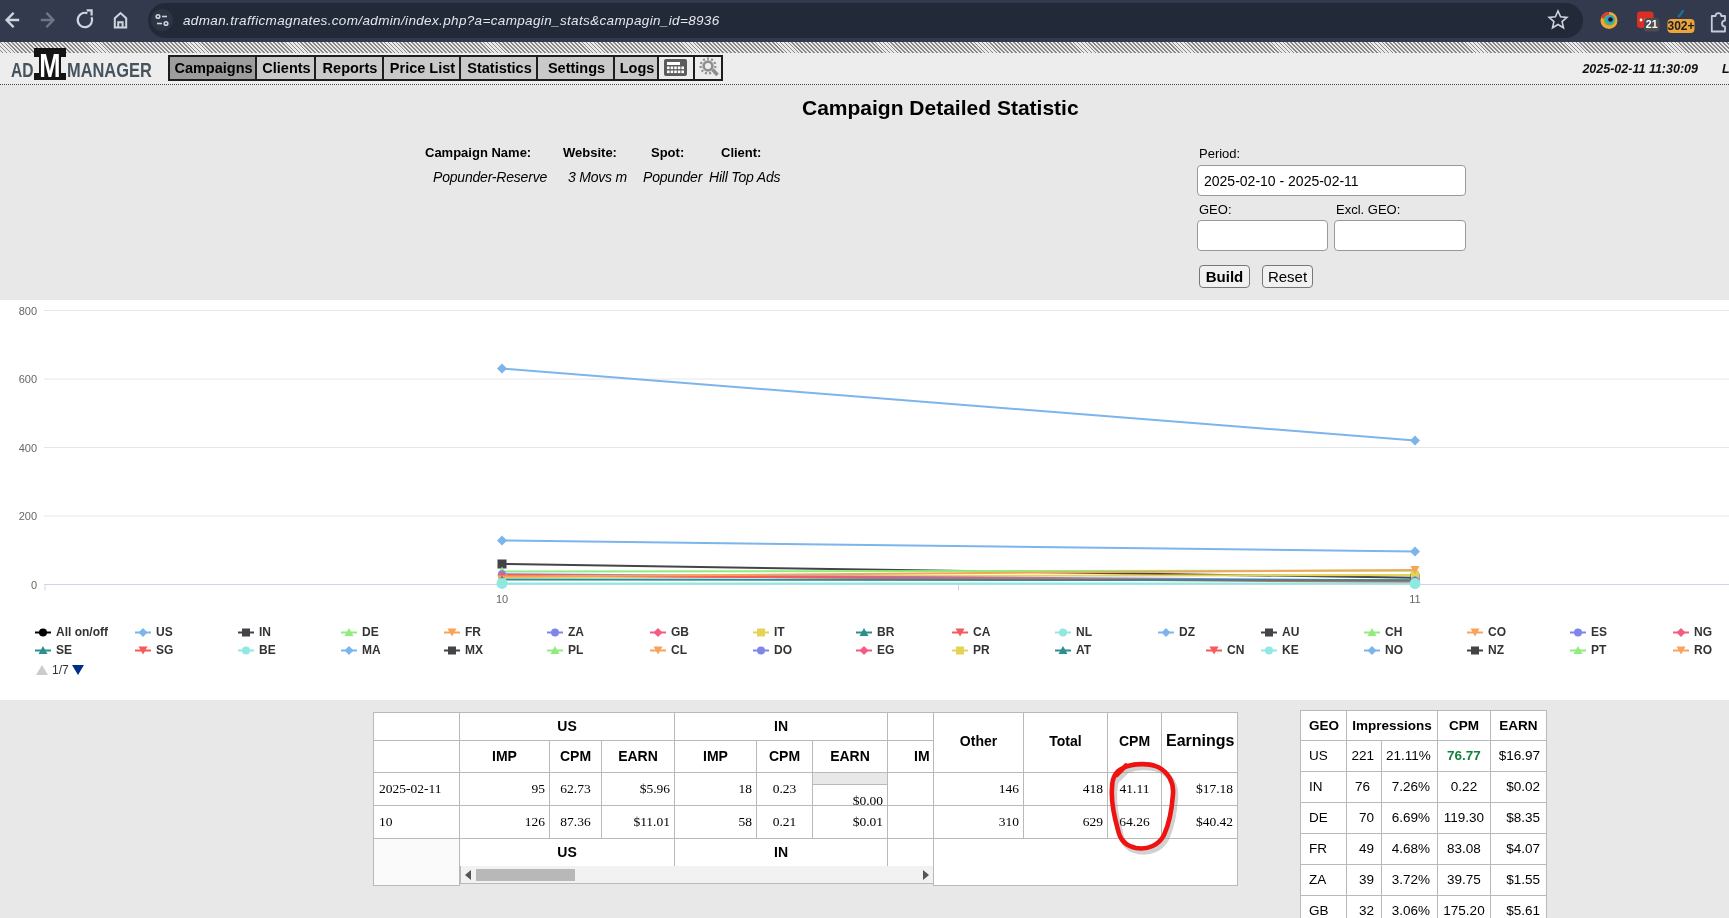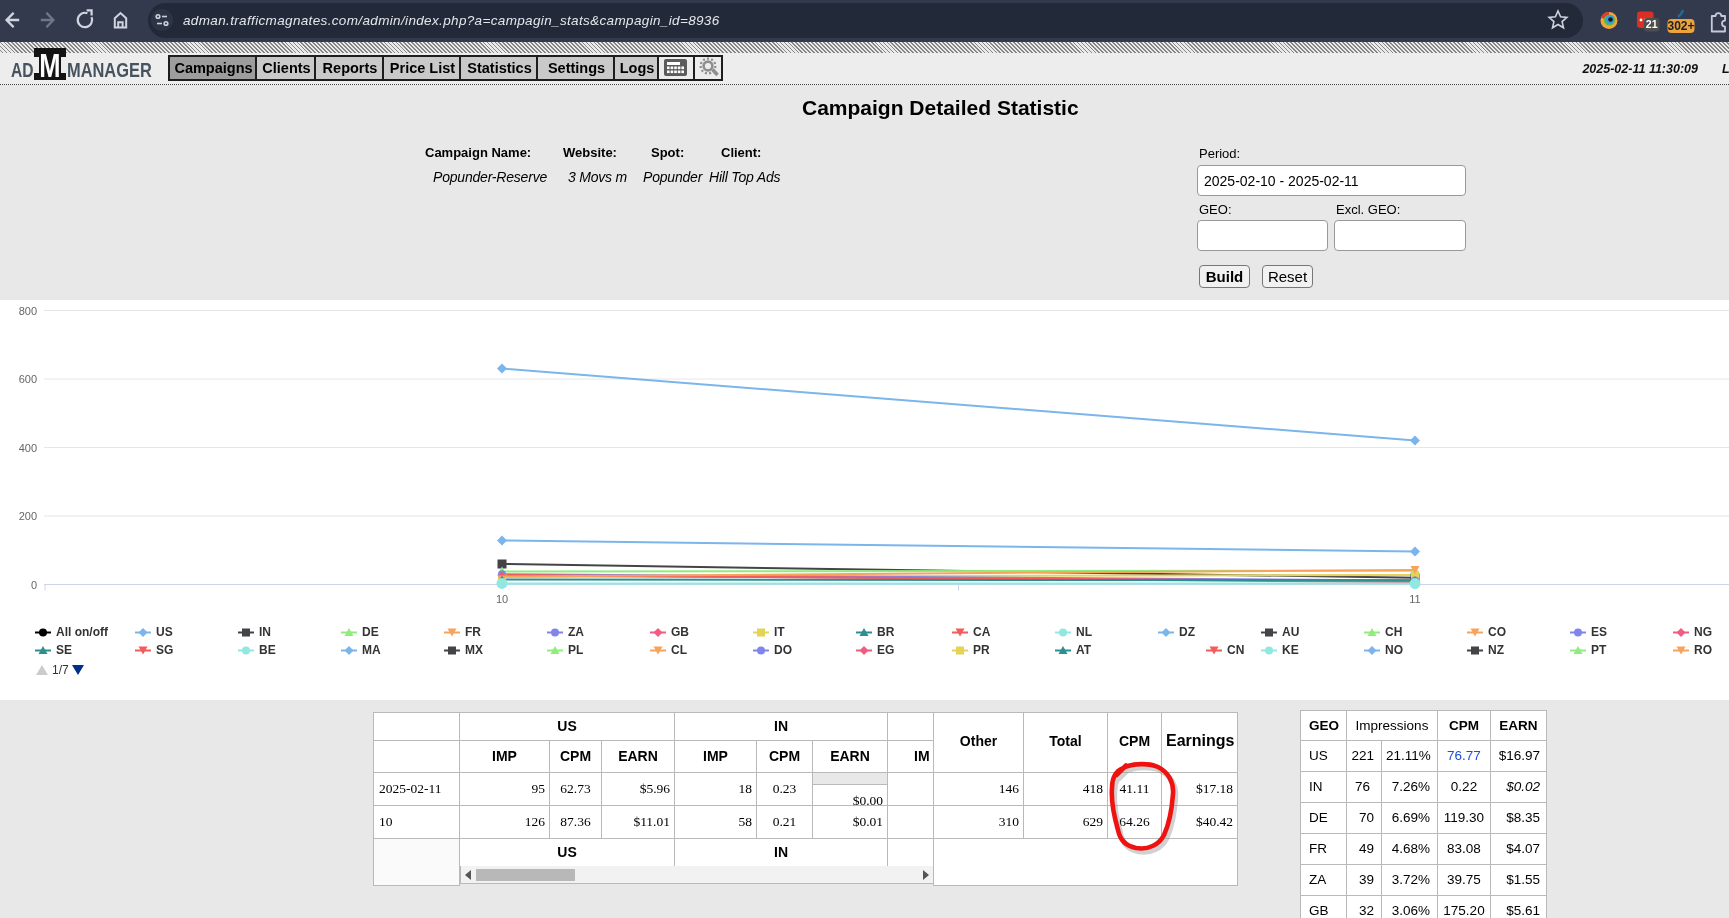--- a/index.html
+++ b/index.html
@@ -399,33 +399,33 @@
     <svg style="position:absolute;left:463px;top:869px" width="10" height="12">
       <path d="M8 1 L2 6 L8 11 z" fill="#555"></path>
     </svg>
     <svg style="position:absolute;left:921px;top:869px" width="10" height="12">
       <path d="M2 1 L8 6 L2 11 z" fill="#555"></path>
     </svg>
   </div>
 
 <div id="rtab">
     <div style="position:absolute;box-sizing:border-box;left:1300px;top:710px;width:47px;height:31px;border:1px solid #b9b9b9;background:#fff;font-size:14px;color:#000;padding:0 4px;line-height:29px;white-space:nowrap;overflow:hidden;text-align:left;font-weight:bold;font-size:13.5px;padding-left:8px;">GEO</div>
-    <div style="position:absolute;box-sizing:border-box;left:1346px;top:710px;width:92px;height:31px;border:1px solid #b9b9b9;background:#fff;font-size:14px;color:#000;padding:0 4px;line-height:29px;white-space:nowrap;overflow:hidden;text-align:center;font-weight:normal;font-size:13.5px;">Impressions</div>
+    <div style="position:absolute;box-sizing:border-box;left:1346px;top:710px;width:92px;height:31px;border:1px solid #b9b9b9;background:#fff;font-size:14px;color:#000;padding:0 4px;line-height:29px;white-space:nowrap;overflow:hidden;text-align:center;font-weight:bold;font-size:13.5px;">Impressions</div>
     <div style="position:absolute;box-sizing:border-box;left:1437px;top:710px;width:54px;height:31px;border:1px solid #b9b9b9;background:#fff;font-size:14px;color:#000;padding:0 4px;line-height:29px;white-space:nowrap;overflow:hidden;text-align:center;font-weight:bold;font-size:13.5px;">CPM</div>
     <div style="position:absolute;box-sizing:border-box;left:1490px;top:710px;width:57px;height:31px;border:1px solid #b9b9b9;background:#fff;font-size:14px;color:#000;padding:0 4px;line-height:29px;white-space:nowrap;overflow:hidden;text-align:center;font-weight:bold;font-size:13.5px;">EARN</div>
     <div style="position:absolute;box-sizing:border-box;left:1300px;top:740px;width:47px;height:32px;border:1px solid #b9b9b9;background:#fff;font-size:14px;color:#000;padding:0 4px;line-height:30px;white-space:nowrap;overflow:hidden;text-align:left;font-size:13.5px;padding-left:8px;">US</div>
     <div style="position:absolute;box-sizing:border-box;left:1346px;top:740px;width:36px;height:32px;border:1px solid #b9b9b9;background:#fff;font-size:14px;color:#000;padding:0 4px;line-height:30px;white-space:nowrap;overflow:hidden;text-align:right;font-size:13.5px;padding-right:7px;">221</div>
     <div style="position:absolute;box-sizing:border-box;left:1381px;top:740px;width:57px;height:32px;border:1px solid #b9b9b9;background:#fff;font-size:14px;color:#000;padding:0 4px;line-height:30px;white-space:nowrap;overflow:hidden;text-align:right;font-size:13.5px;padding-right:7px;">21.11%</div>
-    <div style="position:absolute;box-sizing:border-box;left:1437px;top:740px;width:54px;height:32px;border:1px solid #b9b9b9;background:#fff;font-size:14px;color:#1d4ed8;padding:0 4px;line-height:30px;white-space:nowrap;overflow:hidden;text-align:center;font-size:13.5px;">76.77</div>
+    <div style="position:absolute;box-sizing:border-box;left:1437px;top:740px;width:54px;height:32px;border:1px solid #b9b9b9;background:#fff;font-size:14px;color:#15803d;padding:0 4px;line-height:30px;white-space:nowrap;overflow:hidden;text-align:center;font-size:13.5px;font-weight:bold;">76.77</div>
     <div style="position:absolute;box-sizing:border-box;left:1490px;top:740px;width:57px;height:32px;border:1px solid #b9b9b9;background:#fff;font-size:14px;color:#000;padding:0 4px;line-height:30px;white-space:nowrap;overflow:hidden;text-align:right;font-size:13.5px;padding-right:6px;">$16.97</div>
     <div style="position:absolute;box-sizing:border-box;left:1300px;top:771px;width:47px;height:32px;border:1px solid #b9b9b9;background:#fff;font-size:14px;color:#000;padding:0 4px;line-height:30px;white-space:nowrap;overflow:hidden;text-align:left;font-size:13.5px;padding-left:8px;">IN</div>
     <div style="position:absolute;box-sizing:border-box;left:1346px;top:771px;width:36px;height:32px;border:1px solid #b9b9b9;background:#fff;font-size:14px;color:#000;padding:0 4px;line-height:30px;white-space:nowrap;overflow:hidden;text-align:center;font-size:13.5px;padding-right:7px;">76</div>
     <div style="position:absolute;box-sizing:border-box;left:1381px;top:771px;width:57px;height:32px;border:1px solid #b9b9b9;background:#fff;font-size:14px;color:#000;padding:0 4px;line-height:30px;white-space:nowrap;overflow:hidden;text-align:right;font-size:13.5px;padding-right:7px;">7.26%</div>
     <div style="position:absolute;box-sizing:border-box;left:1437px;top:771px;width:54px;height:32px;border:1px solid #b9b9b9;background:#fff;font-size:14px;color:#000;padding:0 4px;line-height:30px;white-space:nowrap;overflow:hidden;text-align:center;font-size:13.5px;">0.22</div>
-    <div style="position:absolute;box-sizing:border-box;left:1490px;top:771px;width:57px;height:32px;border:1px solid #b9b9b9;background:#fff;font-size:14px;color:#000;padding:0 4px;line-height:30px;white-space:nowrap;overflow:hidden;text-align:right;font-size:13.5px;padding-right:6px;font-style:italic;">$0.02</div>
+    <div style="position:absolute;box-sizing:border-box;left:1490px;top:771px;width:57px;height:32px;border:1px solid #b9b9b9;background:#fff;font-size:14px;color:#000;padding:0 4px;line-height:30px;white-space:nowrap;overflow:hidden;text-align:right;font-size:13.5px;padding-right:6px;">$0.02</div>
     <div style="position:absolute;box-sizing:border-box;left:1300px;top:802px;width:47px;height:32px;border:1px solid #b9b9b9;background:#fff;font-size:14px;color:#000;padding:0 4px;line-height:30px;white-space:nowrap;overflow:hidden;text-align:left;font-size:13.5px;padding-left:8px;">DE</div>
     <div style="position:absolute;box-sizing:border-box;left:1346px;top:802px;width:36px;height:32px;border:1px solid #b9b9b9;background:#fff;font-size:14px;color:#000;padding:0 4px;line-height:30px;white-space:nowrap;overflow:hidden;text-align:right;font-size:13.5px;padding-right:7px;">70</div>
     <div style="position:absolute;box-sizing:border-box;left:1381px;top:802px;width:57px;height:32px;border:1px solid #b9b9b9;background:#fff;font-size:14px;color:#000;padding:0 4px;line-height:30px;white-space:nowrap;overflow:hidden;text-align:right;font-size:13.5px;padding-right:7px;">6.69%</div>
     <div style="position:absolute;box-sizing:border-box;left:1437px;top:802px;width:54px;height:32px;border:1px solid #b9b9b9;background:#fff;font-size:14px;color:#000;padding:0 4px;line-height:30px;white-space:nowrap;overflow:hidden;text-align:center;font-size:13.5px;">119.30</div>
     <div style="position:absolute;box-sizing:border-box;left:1490px;top:802px;width:57px;height:32px;border:1px solid #b9b9b9;background:#fff;font-size:14px;color:#000;padding:0 4px;line-height:30px;white-space:nowrap;overflow:hidden;text-align:right;font-size:13.5px;padding-right:6px;">$8.35</div>
     <div style="position:absolute;box-sizing:border-box;left:1300px;top:833px;width:47px;height:32px;border:1px solid #b9b9b9;background:#fff;font-size:14px;color:#000;padding:0 4px;line-height:30px;white-space:nowrap;overflow:hidden;text-align:left;font-size:13.5px;padding-left:8px;">FR</div>
     <div style="position:absolute;box-sizing:border-box;left:1346px;top:833px;width:36px;height:32px;border:1px solid #b9b9b9;background:#fff;font-size:14px;color:#000;padding:0 4px;line-height:30px;white-space:nowrap;overflow:hidden;text-align:right;font-size:13.5px;padding-right:7px;">49</div>
     <div style="position:absolute;box-sizing:border-box;left:1381px;top:833px;width:57px;height:32px;border:1px solid #b9b9b9;background:#fff;font-size:14px;color:#000;padding:0 4px;line-height:30px;white-space:nowrap;overflow:hidden;text-align:right;font-size:13.5px;padding-right:7px;">4.68%</div>
     <div style="position:absolute;box-sizing:border-box;left:1437px;top:833px;width:54px;height:32px;border:1px solid #b9b9b9;background:#fff;font-size:14px;color:#000;padding:0 4px;line-height:30px;white-space:nowrap;overflow:hidden;text-align:center;font-size:13.5px;">83.08</div>
     <div style="position:absolute;box-sizing:border-box;left:1490px;top:833px;width:57px;height:32px;border:1px solid #b9b9b9;background:#fff;font-size:14px;color:#000;padding:0 4px;line-height:30px;white-space:nowrap;overflow:hidden;text-align:right;font-size:13.5px;padding-right:6px;">$4.07</div>

